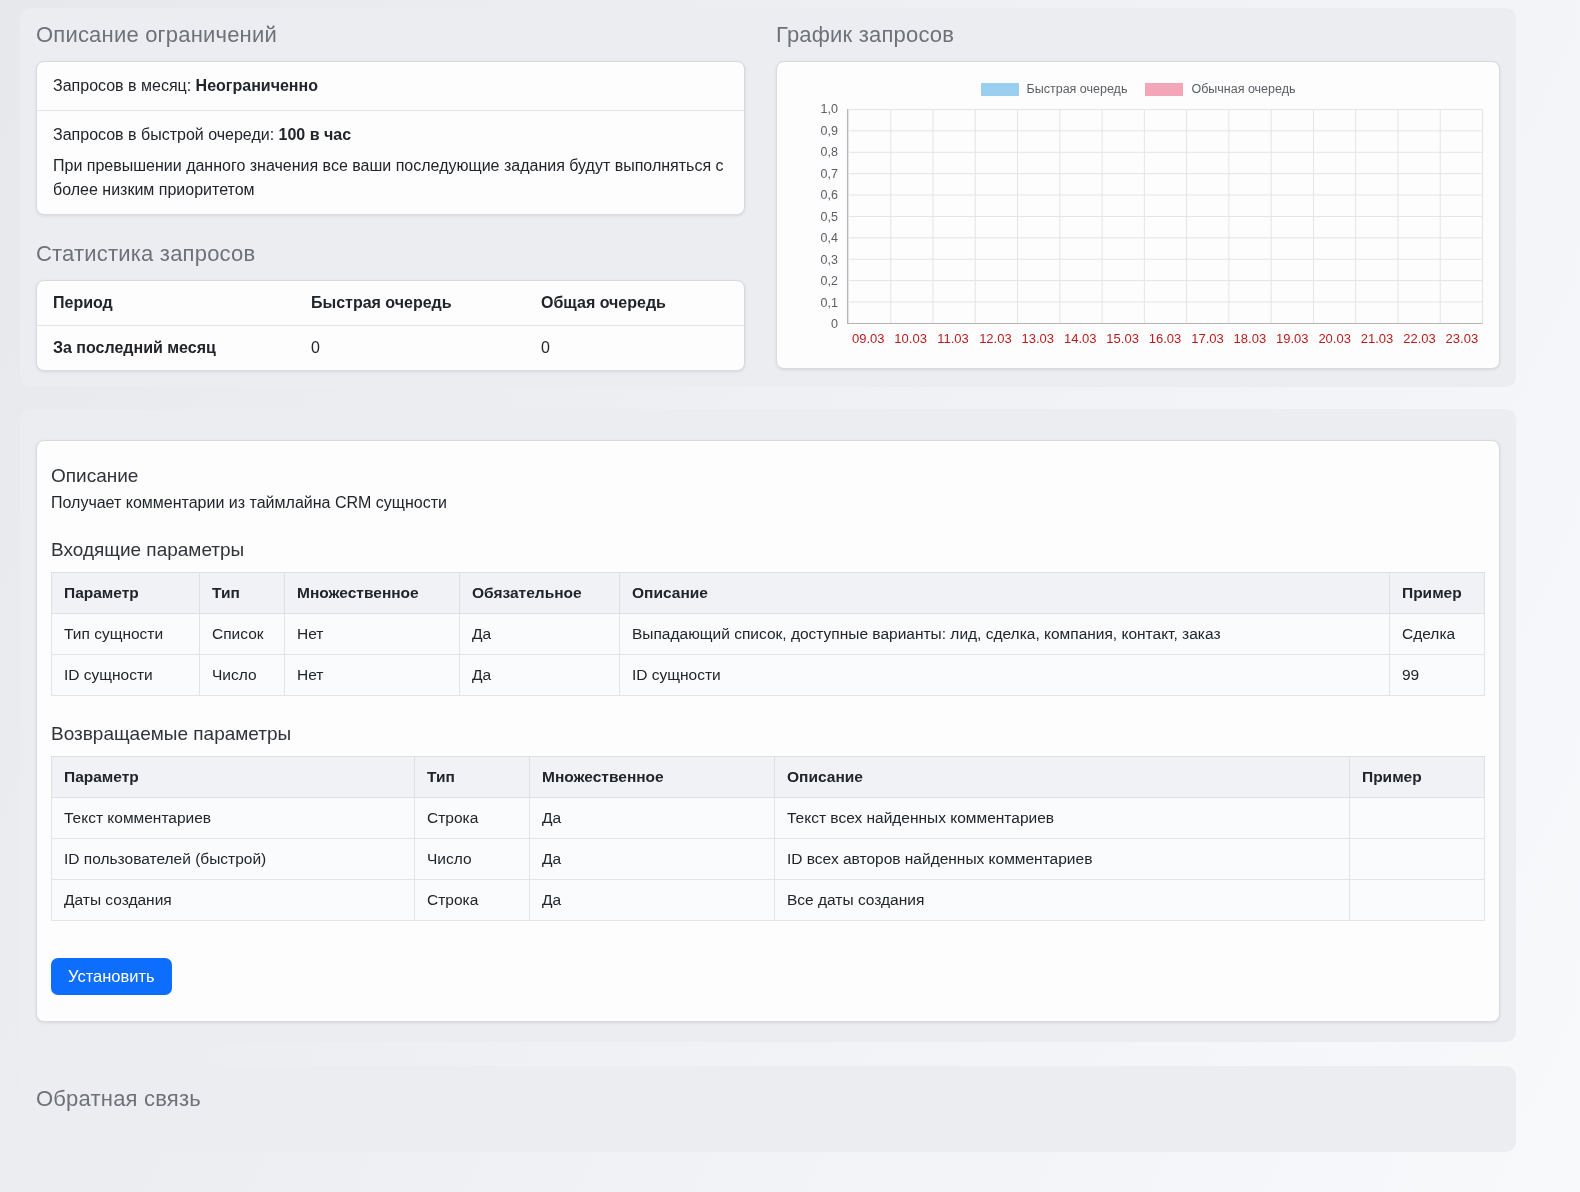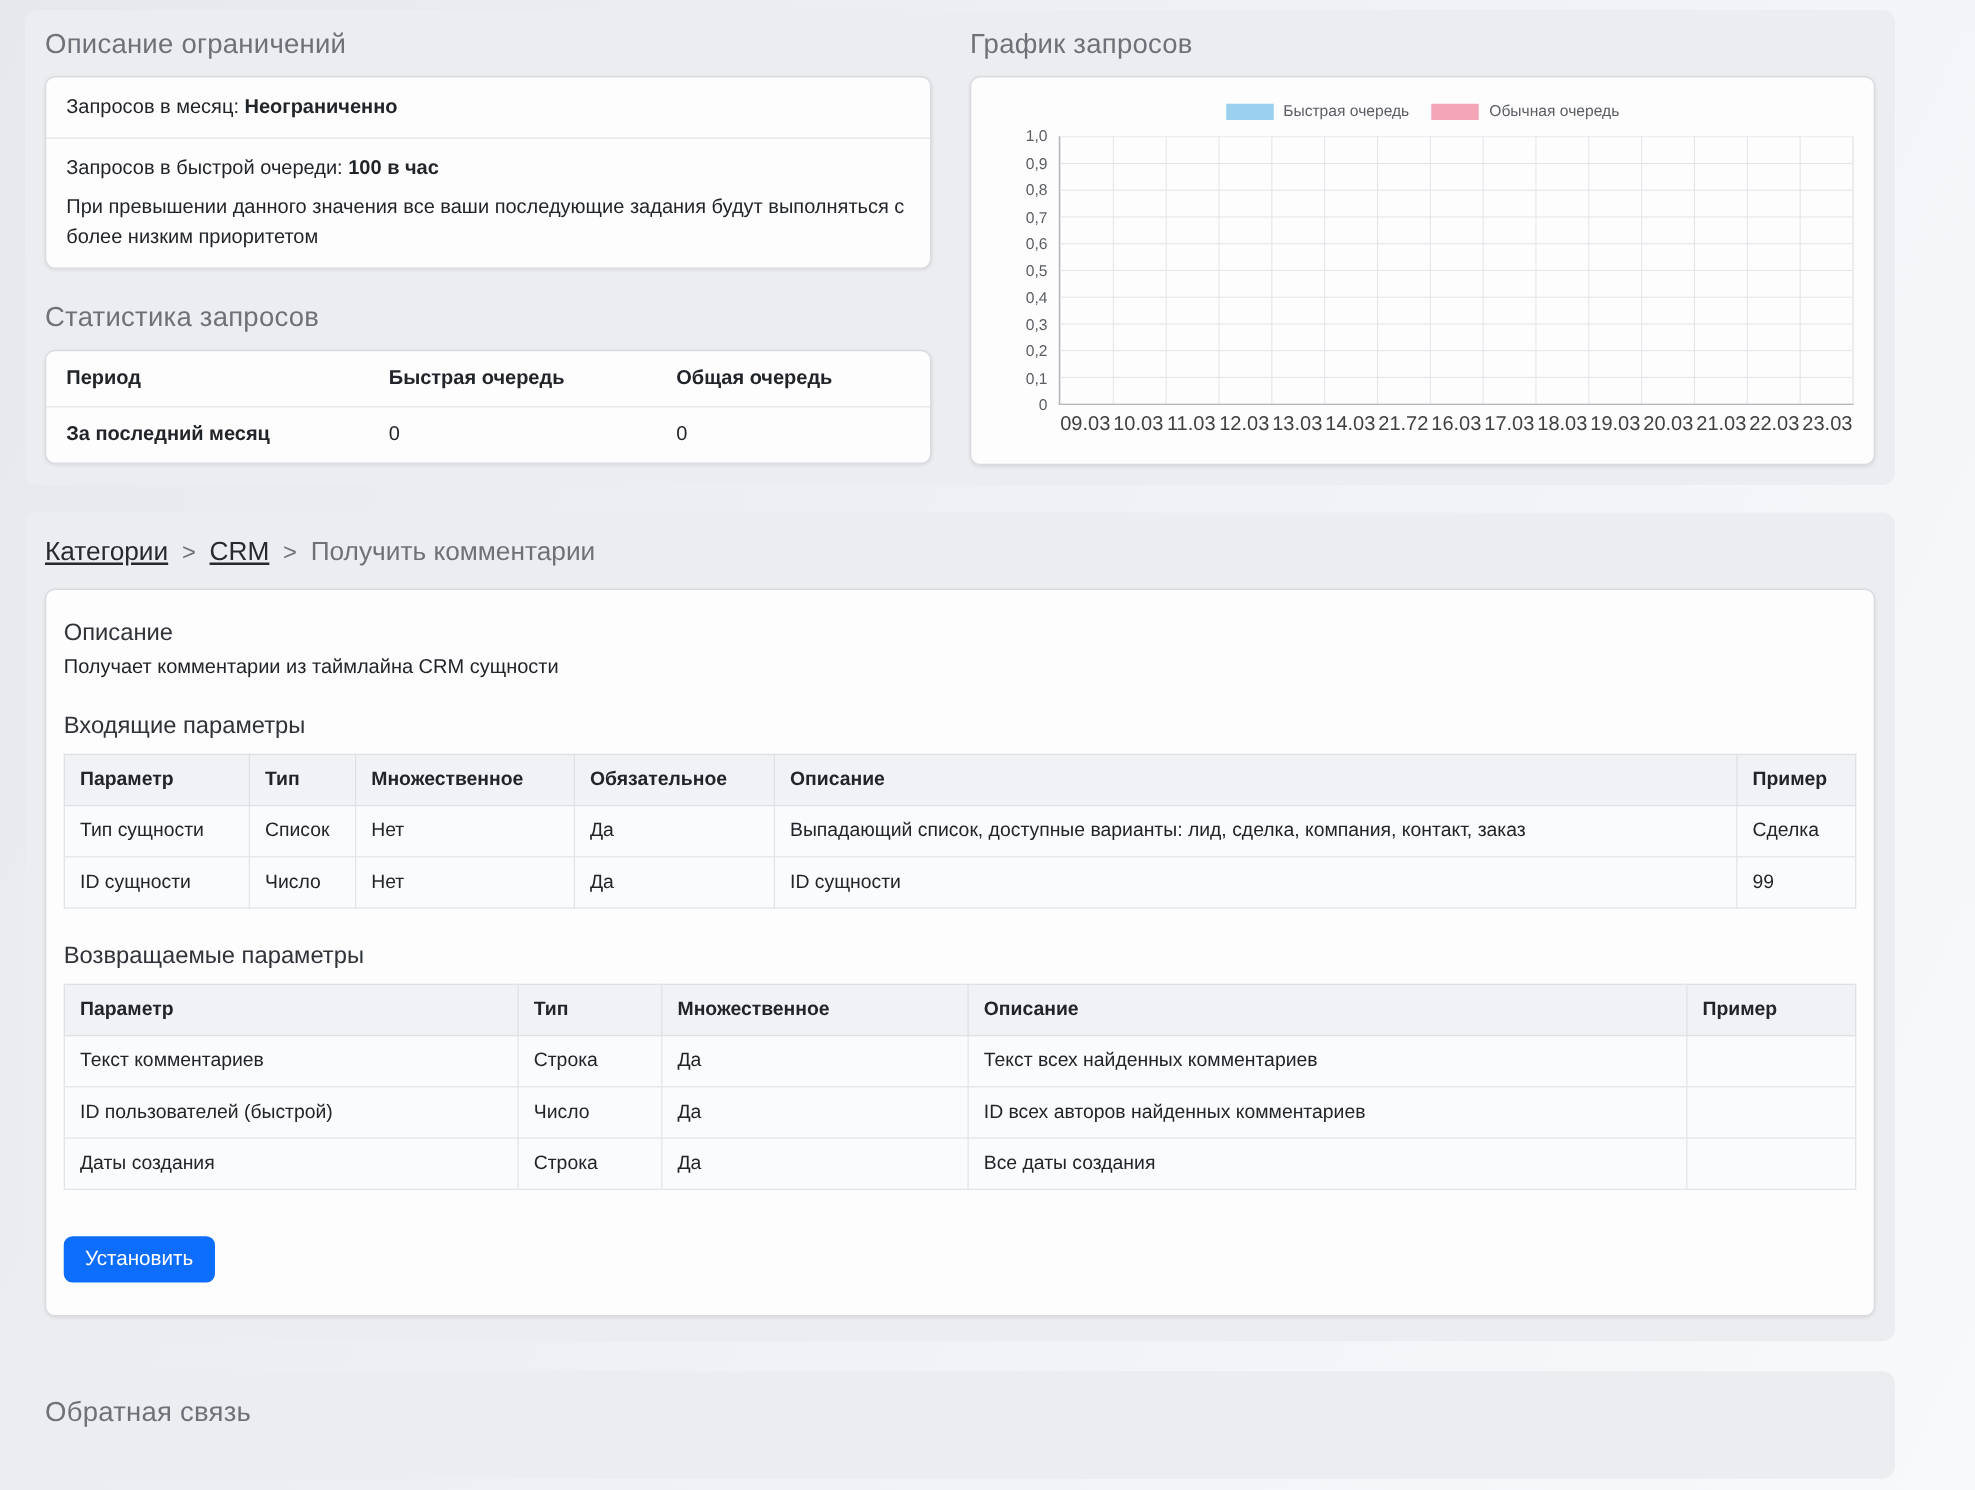--- a/index.html
+++ b/index.html
@@ -36,21 +36,21 @@
   .legend-swatch { display: inline-block; width: 38px; height: 13px; margin-right: 8px; }
   .plot-wrap { position: relative; margin-left: 54px; height: 215px; }
   .plot { position: absolute; inset: 0;
           border-left: 1px solid #b4b6ba; border-bottom: 1px solid #b4b6ba; border-right: 1px solid #e3e4e8;
           background-image: linear-gradient(to right, #e3e4e8 1px, transparent 1px),
                             linear-gradient(to bottom, #e3e4e8 1px, transparent 1px);
           background-size: calc(100%/15) 10%; }
   .ytick { position: absolute; right: calc(100% + 9px); transform: translateY(-50%);
            font-size: 12.5px; color: #5a5e63; white-space: nowrap; }
   .x-labels { display: flex; margin-left: 54px; margin-top: 7px; }
-  .xtick { flex: 1; text-align: center; font-size: 16px; color: #404040; }
+  .xtick { flex: 1; text-align: center; font-size: 13px; color: #b91c1c; }
   
   .panel-mid { margin-top: 22px; padding: 14px 16px 20px; }
   .breadcrumb { font-size: 21px; margin: 6px 0 2px; }
   .crumb-link { color: #26292d; text-decoration: underline; cursor: pointer; }
   .crumb-sep { color: #6e7278; margin: 0 11px; font-size: 19px; }
   .crumb-current { color: #6e7278; }
   .robot-card { margin-top: 17px; padding: 18px 14px 26px; }
   .card-heading { font-size: 19px; font-weight: 400; color: #303439; margin: 6px 0 7px; }
   .desc-text { font-size: 16px; }
   .params-heading { margin-top: 27px; margin-bottom: 11px; }
@@ -139,36 +139,35 @@
             <div class="ytick" style="top: 90%; text-align: center;">0,1</div>
             <div class="ytick" style="top: 100%;">0</div>
           </div>
         <div class="x-labels" id="x-labels">
             <div class="xtick">09.03</div>
             <div class="xtick">10.03</div>
             <div class="xtick">11.03</div>
             <div class="xtick">12.03</div>
             <div class="xtick">13.03</div>
             <div class="xtick">14.03</div>
-            <div class="xtick">21.72</div>
+            <div class="xtick">15.03</div>
             <div class="xtick">16.03</div>
             <div class="xtick">17.03</div>
             <div class="xtick">18.03</div>
             <div class="xtick">19.03</div>
             <div class="xtick">20.03</div>
             <div class="xtick">21.03</div>
             <div class="xtick">22.03</div>
             <div class="xtick">23.03</div>
           </div>
       </div>
     </div>
   </section>
 
   <section class="panel panel-mid">
-    <nav class="breadcrumb" id="breadcrumb"><a class="crumb-link" href="#">Категории</a><span class="crumb-sep">&gt;</span><a class="crumb-link" href="#">CRM</a><span class="crumb-sep">&gt;</span><span class="crumb-current">Получить комментарии</span></nav>
 
     <div class="card robot-card">
       <h3 class="card-heading">Описание</h3>
       <p class="desc-text">Получает комментарии из таймлайна CRM сущности</p>
 
       <h3 class="card-heading params-heading">Входящие параметры</h3>
       <table class="t-params t-input" id="input-table">
           <thead>
             <tr>
               <th>Параметр</th>

